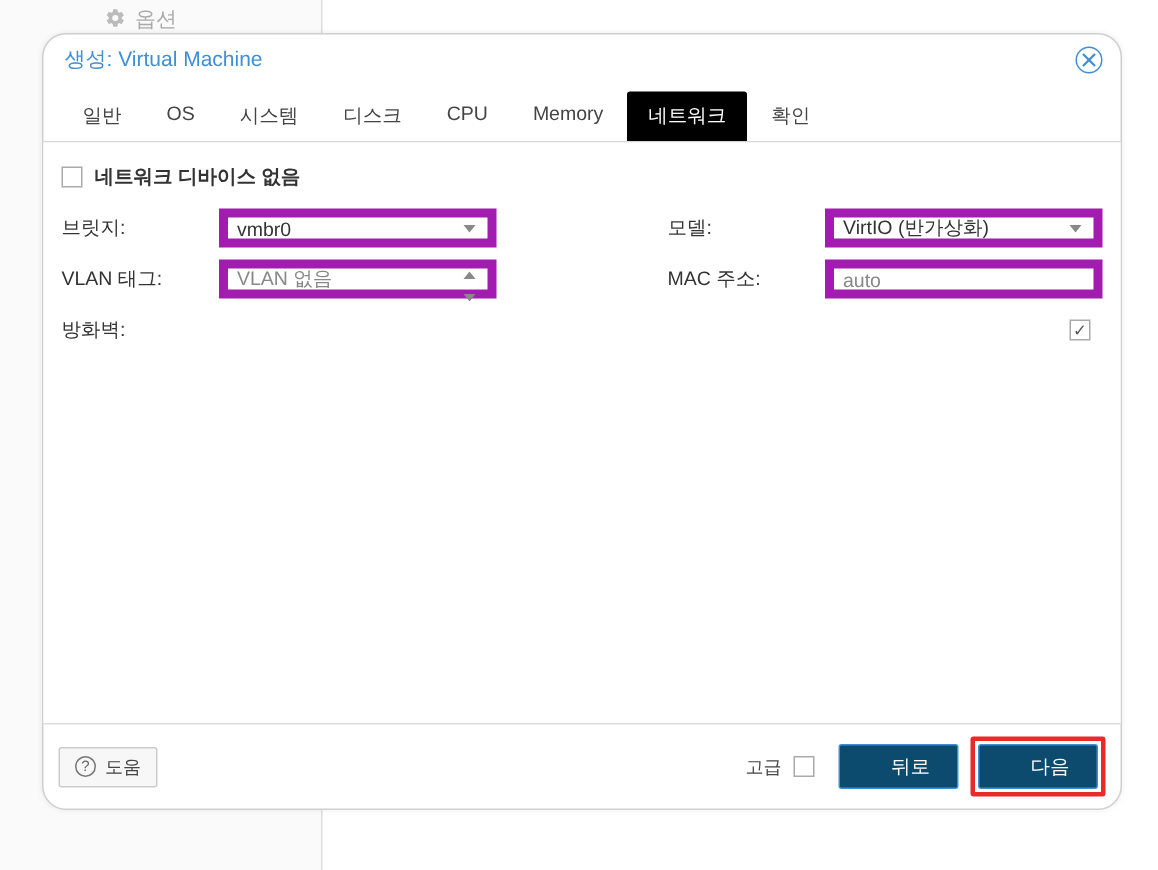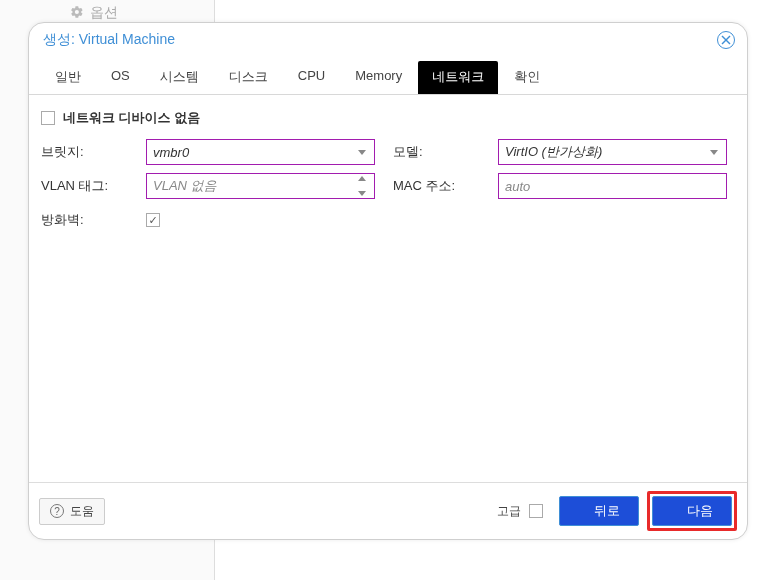--- a/index.html
+++ b/index.html
@@ -97,20 +97,21 @@
     .panel {
       flex: 1;
       padding: 14px 12px 10px 12px;
       background: #fff;
     }
     .row {
       display: flex;
       align-items: center;
       margin-bottom: 8px;
       min-height: 26px;
+      justify-content: space-between;
     }
     .checkbox-row {
       display: flex;
       align-items: center;
       margin-bottom: 12px;
       font-weight: bold;
     }
     .checkbox-box {
       width: 14px;
       height: 14px;
@@ -134,30 +135,29 @@
     .col {
       display: flex;
       align-items: center;
     }
     .label {
       width: 105px;
       color: #333;
       padding-right: 4px;
     }
     .field {
-      width: 229px;
+      width: 185px;
       height: 26px;
-      border: 1px solid #a21caf;
+      border: 6px solid #a21caf;
       background: #fff;
       display: flex;
       align-items: center;
       padding: 0 6px;
       position: relative;
       color: #333;
-      font-style: italic;
     }
     .field.select::after {
       content: "";
       position: absolute;
       right: 8px;
       top: 50%;
       margin-top: -2px;
       border-left: 4px solid transparent;
       border-right: 4px solid transparent;
       border-top: 5px solid #888;
@@ -227,21 +227,21 @@
       color: #444;
     }
     .btn {
       padding: 5px 18px;
       font-size: 13px;
       border: 1px solid transparent;
       cursor: pointer;
       border-radius: 2px;
     }
     .btn-primary {
-      background: #1d4ed8;
+      background: #0c4a6e;
       color: #fff;
       border-color: #3f8fd6;
       padding-left: 34px;
     }
     .btn-highlight-box {
       border: 3px solid #e82a2a;
       padding: 2px;
       border-radius: 2px;
     }
   </style>

